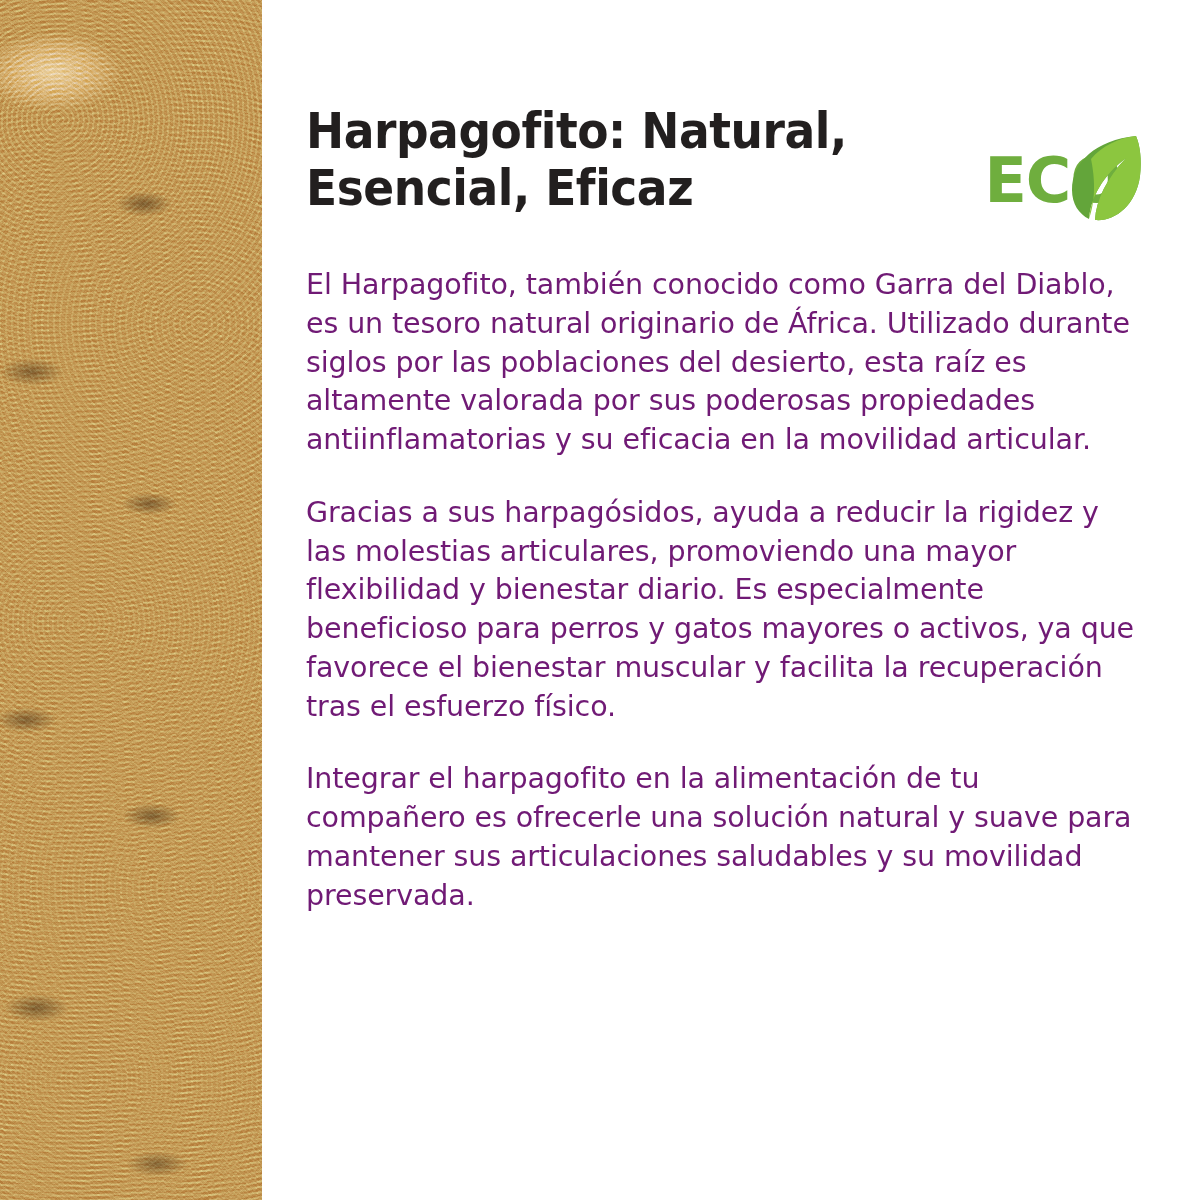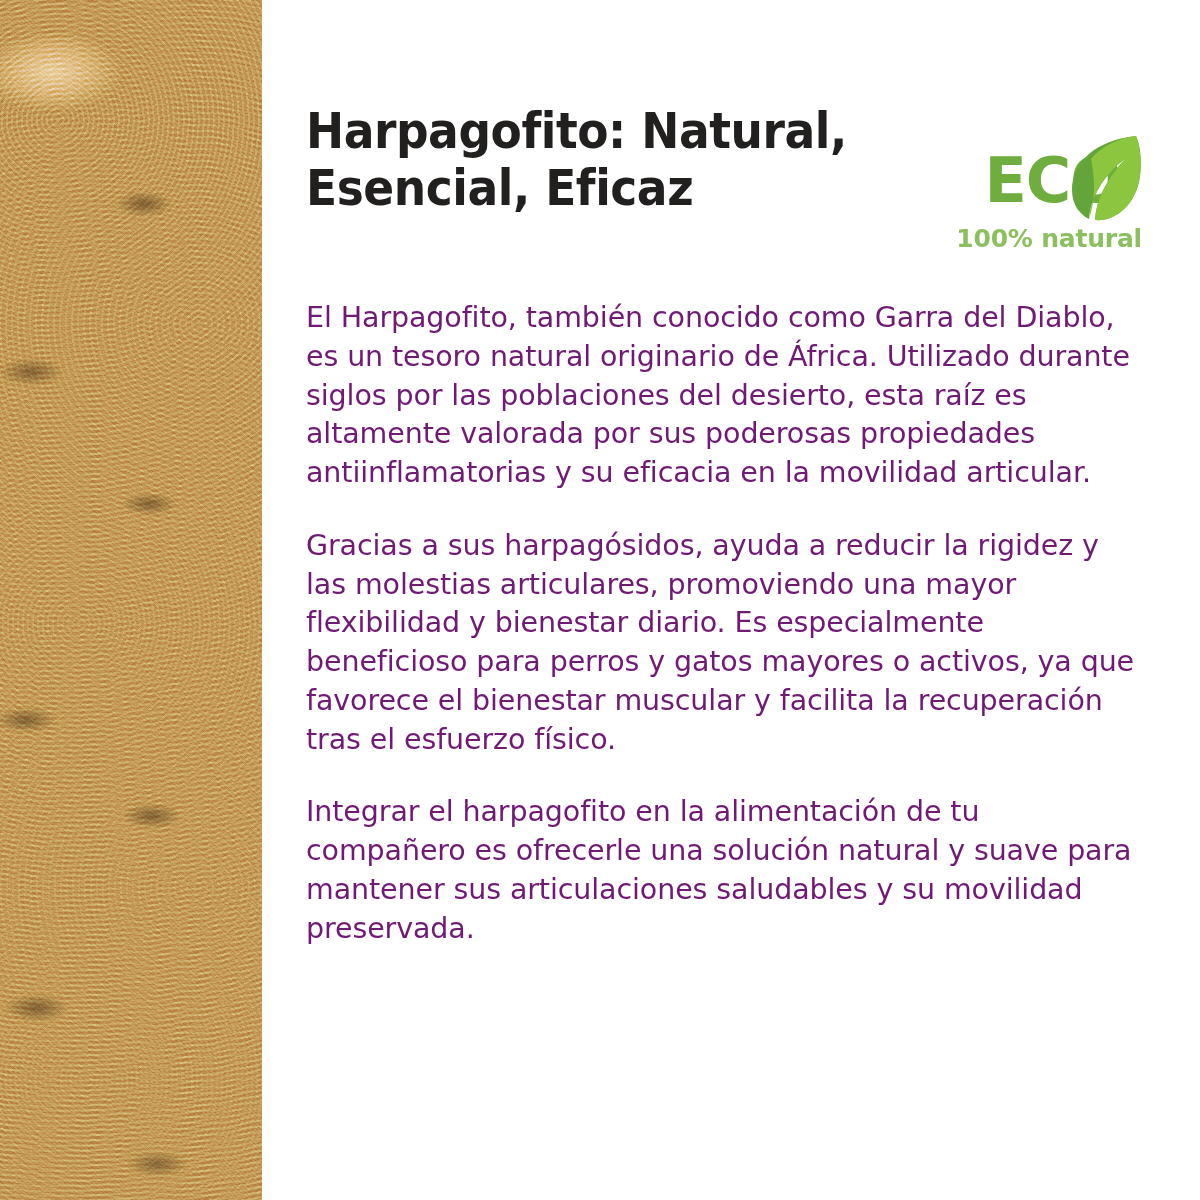--- a/index.html
+++ b/index.html
@@ -178,21 +178,20 @@
       <h1 class="title">Harpagofito: Natural, Esencial, Eficaz</h1>
 
       <div class="eco-badge">
         <div class="eco-word-wrap">
           <span class="eco-word">ECO</span>
           <svg class="leaf" viewBox="0 0 78 92" aria-hidden="true">
             <path d="M70 4 C30 8 6 30 6 58 C6 72 13 82 23 87 C25 66 36 44 60 26 C41 46 30 68 29 88 C48 90 70 74 74 44 C76 28 74 13 70 4 Z" fill="#63a53a"></path>
             <path d="M70 4 C52 6 36 14 25 27 C31 56 27 76 23 87 C25 66 36 44 60 26 C41 46 30 68 29 88 C48 90 70 74 74 44 C76 28 74 13 70 4 Z" fill="#8cc63f"></path>
           </svg>
         </div>
-        <div class="eco-sub">100% natural</div>
       </div>
     </div>
 
     <div class="body-copy">
       <p>El Harpagofito, también conocido como Garra del Diablo, es un tesoro natural originario de África. Utilizado durante siglos por las poblaciones del desierto, esta raíz es altamente valorada por sus poderosas propiedades antiinflamatorias y su eficacia en la movilidad articular.</p>
       <p>Gracias a sus harpagósidos, ayuda a reducir la rigidez y las molestias articulares, promoviendo una mayor flexibilidad y bienestar diario. Es especialmente beneficioso para perros y gatos mayores o activos, ya que favorece el bienestar muscular y facilita la recuperación tras el esfuerzo físico.</p>
       <p>Integrar el harpagofito en la alimentación de tu compañero es ofrecerle una solución natural y suave para mantener sus articulaciones saludables y su movilidad preservada.</p>
     </div>
 
   </div>

